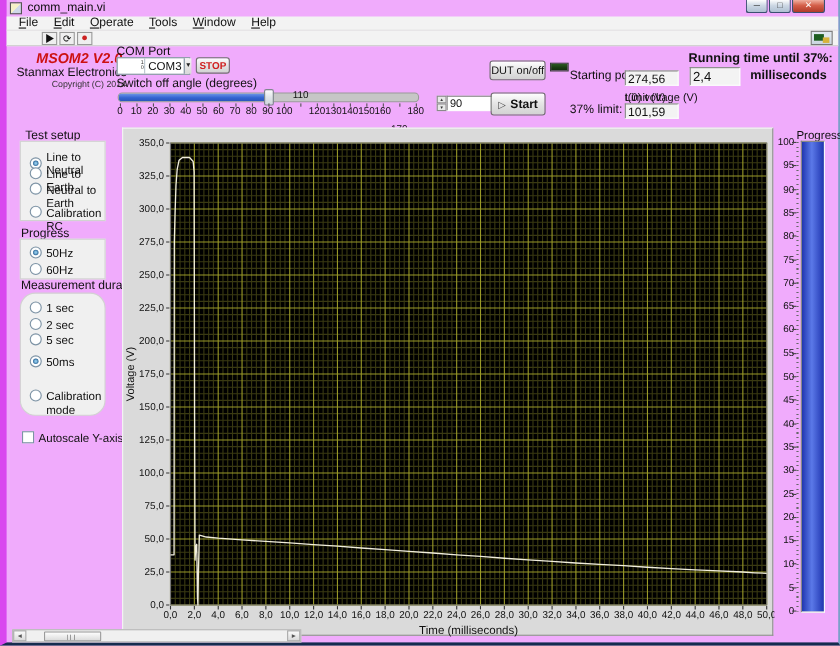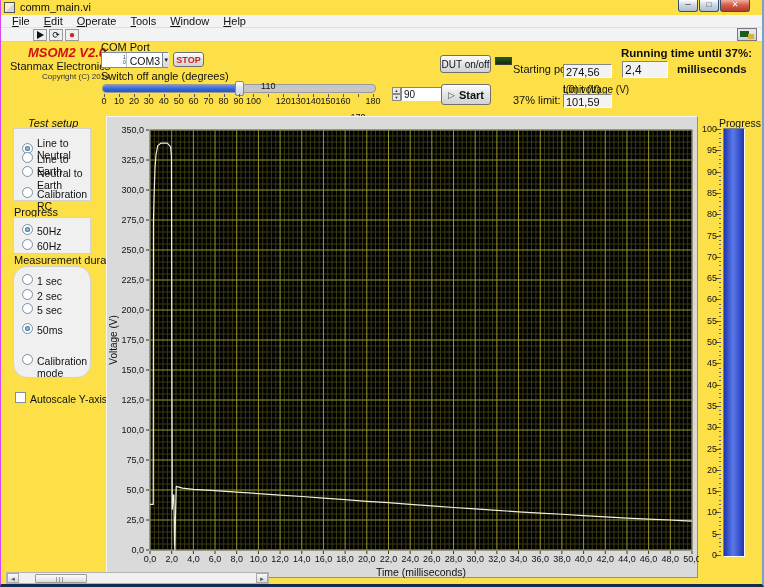--- a/index.html
+++ b/index.html
@@ -1,19 +1,19 @@
 <!DOCTYPE html>
 <html><head>
 <meta charset="utf-8">
 <style>
   html,body{margin:0;padding:0;width:764px;height:587px;overflow:hidden;
     font-family:"Liberation Sans",sans-serif;-webkit-font-smoothing:antialiased;}
   *{box-sizing:border-box;}
-  .window{position:relative;width:764px;height:587px;background:#fde047;
-    border-left:1px solid #d946ef;border-right:2px solid #7ba0c8;border-bottom:3px solid #152c4e;}
+  .window{position:relative;width:764px;height:587px;background:#f0abfc;
+    border-left:6px solid #d946ef;border-right:2px solid #7ba0c8;border-bottom:3px solid #152c4e;}
   .abs{position:absolute;}
 
   
   .titlebar{position:absolute;left:0;top:0;width:100%;height:15px;
     background:linear-gradient(180deg,#7link 0%,#6a93bd 0%,#466f9e 55%,#35608f 100%);
     display:flex;align-items:center;}
   .vi-icon{width:11px;height:11px;margin-left:3px;background:linear-gradient(135deg,#f5f0c8 50%,#cfd8e8 50%);
     border:1px solid #555;}
   .title-text{font-size:11px;color:#0c0c0c;margin-left:5px;line-height:1;}
   .winbtn{position:absolute;top:0;height:12px;border:1px solid #3a5070;border-top:none;
@@ -214,21 +214,21 @@
   <div class="abs small lbl" style="left:562px;top:53px;margin-top:31px;">t(0) voltage (V)</div>
   <div class="sunken" style="position:absolute;left:562px;top:64px;width:49px;height:14px;">274,56</div>
   <div class="abs small lbl" style="left:562px;top:84px;">Limit (V)</div>
   <div class="abs lbl" style="left:512px;top:94px;">37% limit:</div>
   <div class="sunken" style="position:absolute;left:562px;top:94px;width:49px;height:14px;">101,59</div>
 
   <div class="abs" style="left:620px;top:47px;font-size:11.5px;font-weight:bold;color:#111;">Running time until 37%:</div>
   <div class="sunken" style="position:absolute;left:621px;top:61px;width:46px;height:17px;font-size:12px;padding-top:2px;">2,4</div>
   <div class="abs" style="left:676px;top:63px;font-size:11.5px;font-weight:bold;color:#111;">milliseconds</div>
 
-  <div class="abs lbl" style="left:27px;top:117px;font-style:italic;">Test setup</div>
+  <div class="abs lbl" style="left:17px;top:117px;">Test setup</div>
   <div class="groupbox abs" style="left:12px;top:128px;width:78px;height:73px;" id="grp-test">
       <div class="opt" style="left: 8px; top: 7px; width: 66px; align-items: center;">
         <div class="radio">
           <div class="dot"></div>
         </div>
         <span class="olbl">Line to Neutral</span>
       </div>
       <div class="opt" style="left: 8px; top: 23px; width: 66px; justify-content: flex-end;">
         <div class="radio"></div>
         <span class="olbl">Line to Earth</span>

